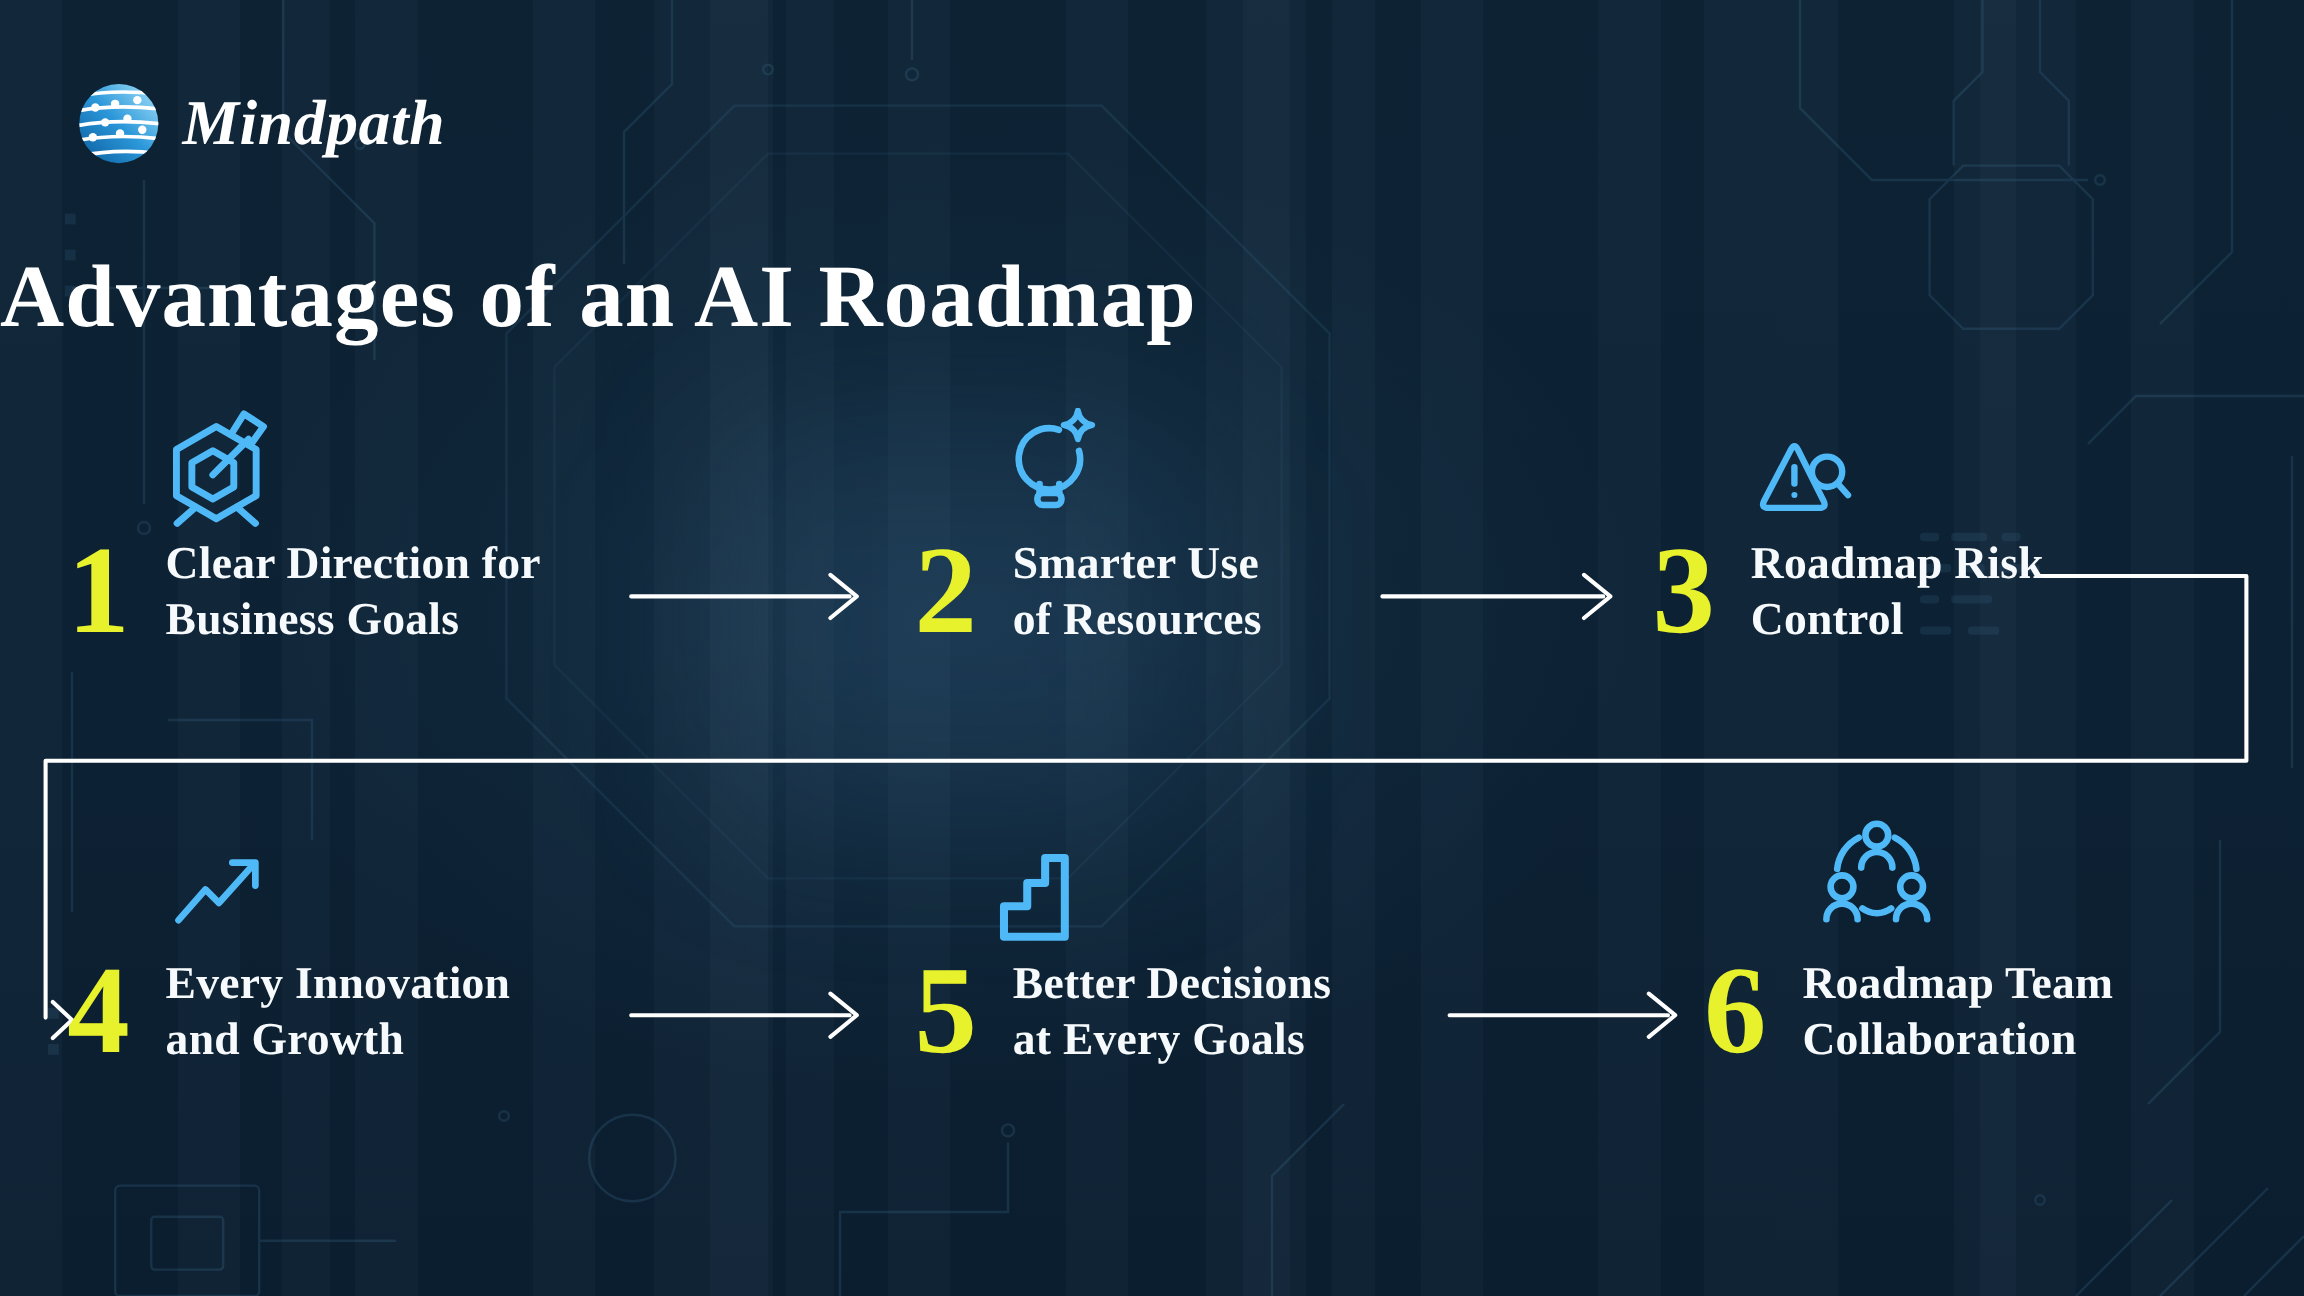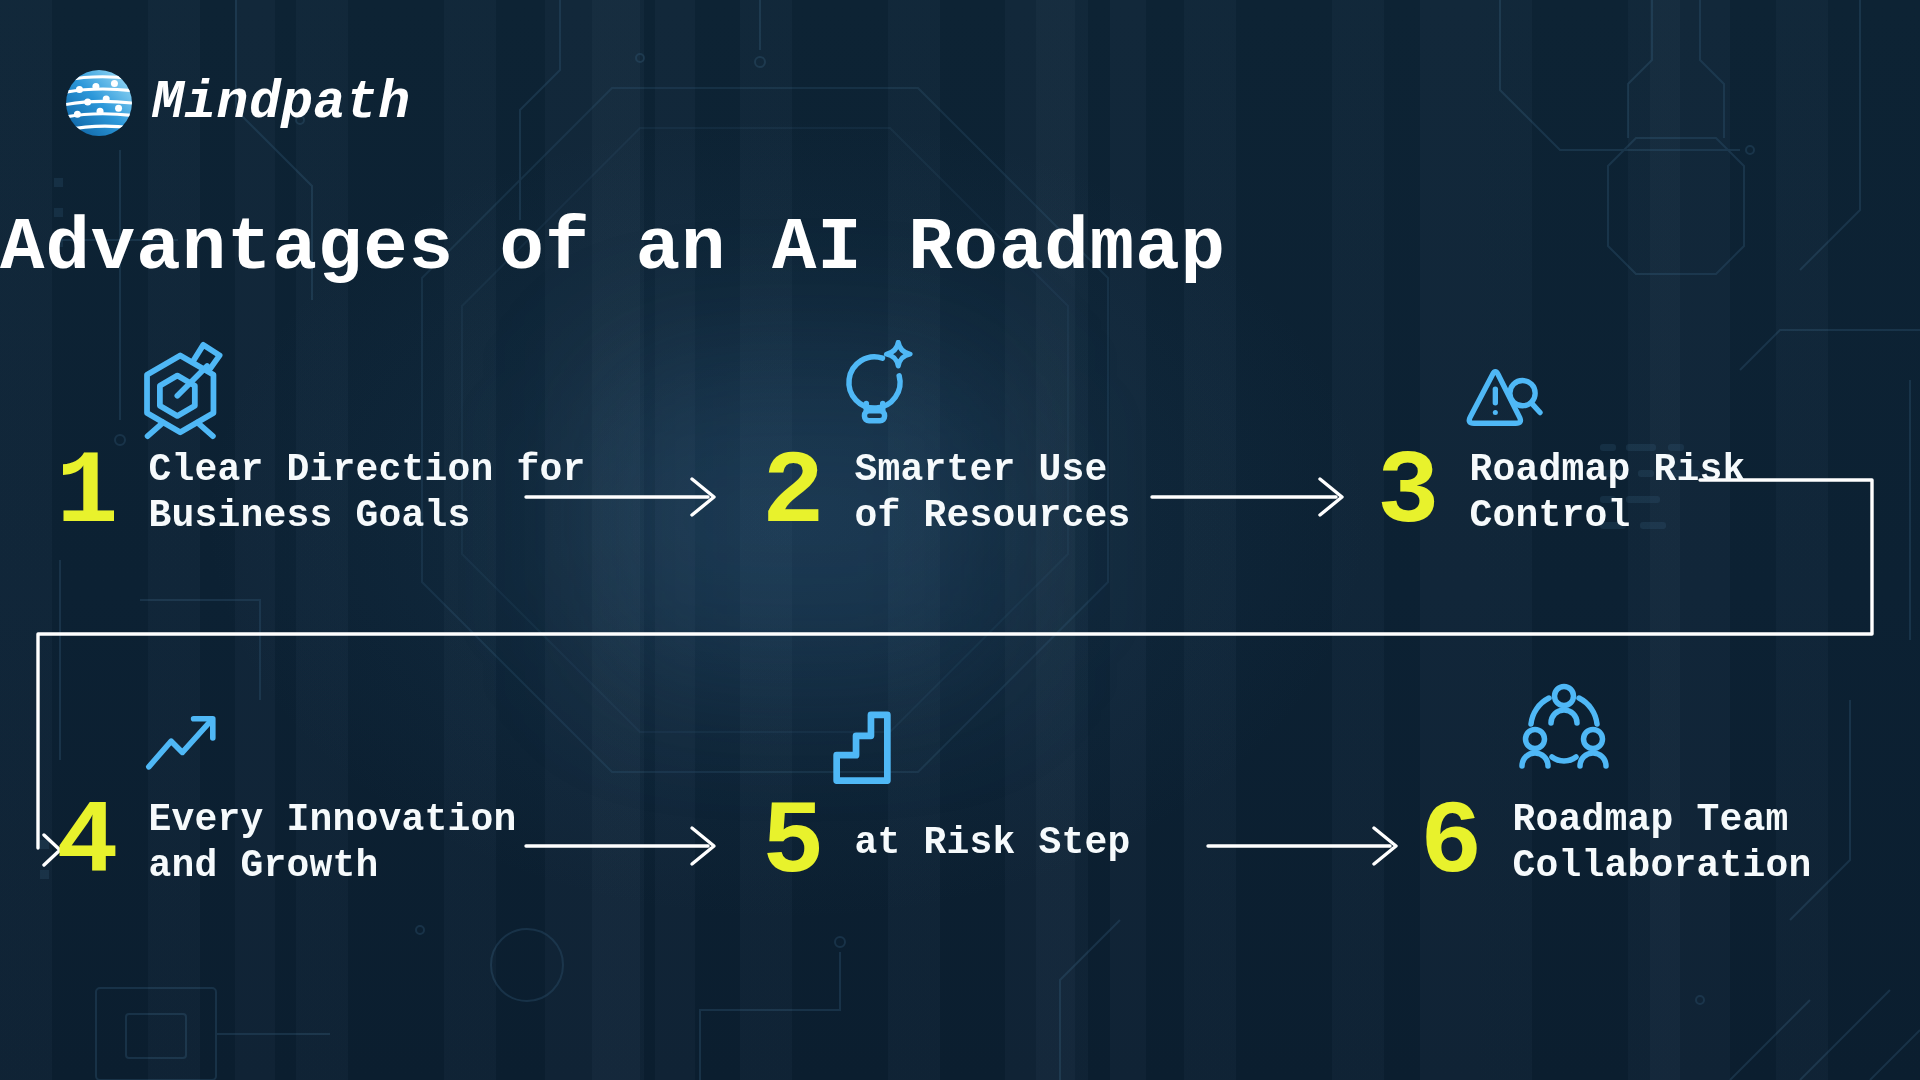--- a/index.html
+++ b/index.html
@@ -1,21 +1,21 @@
 <!DOCTYPE html>
 <html><head>
 <meta charset="utf-8">
 <style>
   html,body{margin:0;padding:0;background:#0c2133;}
   .canvas{
     position:relative;width:1920px;height:1080px;overflow:hidden;
     background:
       radial-gradient(900px 620px at 41% 48%, rgba(62,118,160,0.14), rgba(0,0,0,0) 65%),
       linear-gradient(180deg,#0d2334 0%,#0c2133 55%,#0b1e2f 100%);
-    font-family:Liberation Mono, monospace;
+    font-family:Liberation Serif, serif;
     color:#ffffff;
   }
   .bands{position:absolute;inset:0;pointer-events:none;
     background:repeating-linear-gradient(90deg,
       rgba(150,195,230,0.030) 0px, rgba(150,195,230,0.030) 52px,
       rgba(0,0,0,0) 52px, rgba(0,0,0,0) 148px);
     mix-blend-mode:screen;}
   .bg-circuit{position:absolute;left:0;top:0;pointer-events:none;}
   .glow{position:absolute;left:600px;top:360px;width:400px;height:320px;
     background:rgba(72,130,175,0.15);border-radius:70px;filter:blur(70px);pointer-events:none;}
@@ -226,21 +226,22 @@
   </div>
 
   <div class="step-icon icon5">
     <svg width="72" height="82" viewBox="0 0 92 110" fill="none" stroke="#4fb8f6" stroke-width="9" stroke-linecap="round" stroke-linejoin="round">
       <path d="M12,100 H80 V12 H58 V40 H38 V66 H12 Z"></path>
     </svg>
   </div>
   <div class="step-row row2 pos-c5">
     <span class="num">5</span>
     <div class="label">
-      <div>at Risk Step</div>
+      <div>Better Decisions</div>
+      <div>at Every Goals</div>
     </div>
   </div>
 
   <div class="step-icon icon6">
     <svg width="100" height="100" viewBox="0 0 100 100" fill="none" stroke="#4fb8f6" stroke-width="5.5" stroke-linecap="round" stroke-linejoin="round">
       <circle cx="50" cy="14" r="9.5"></circle>
       <path d="M37,41 a13,13 0 0 1 26,0"></path>
       <circle cx="21" cy="57" r="9.5"></circle>
       <path d="M8,84 a13,13 0 0 1 26,0"></path>
       <circle cx="79" cy="57" r="9.5"></circle>

